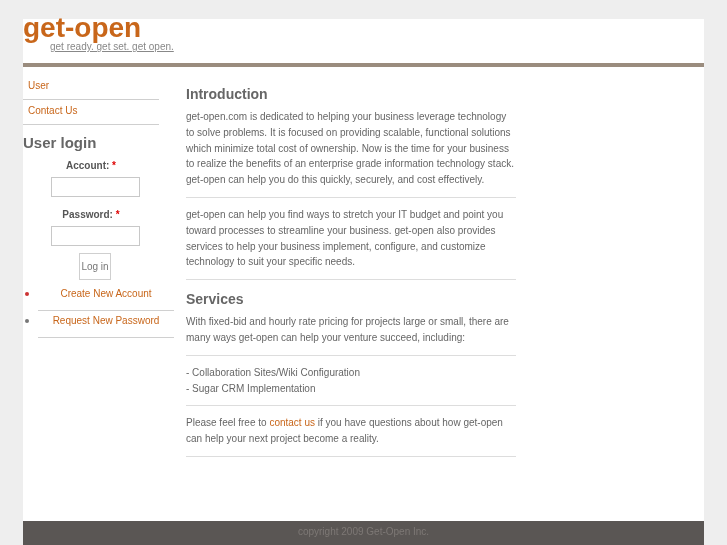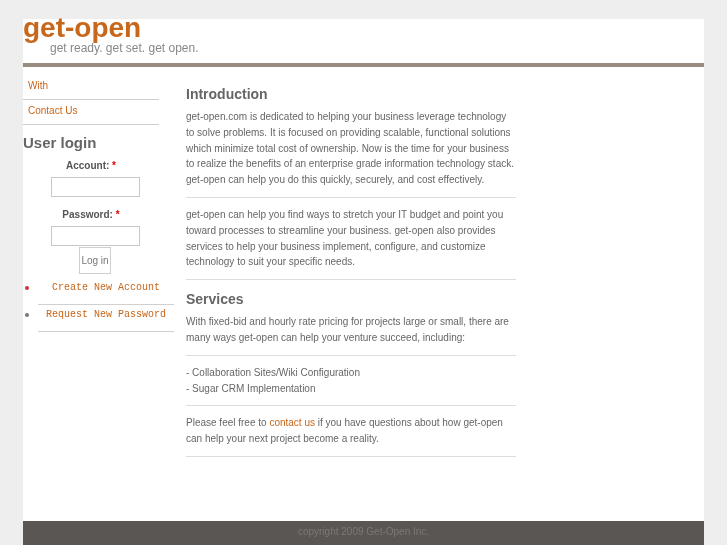--- a/index.html
+++ b/index.html
@@ -21,21 +21,21 @@
     .header { position: relative; height: 48px; }
     .site-name {
       position: absolute; left: 0; top: -7px;
       font-size: 28px; font-weight: bold; color: #c8661a;
       letter-spacing: 0px;
       text-decoration: none;
       text-align: right;
     }
     .slogan {
       position: absolute; left: 27px; top: 22px;
-      font-size: 12px; color: #888;
+      font-size: 10px; color: #888; text-decoration: underline;
     }
     .header-rule {
       position: absolute; left: 0; top: 44px; width: 681px; height: 4px;
       background: #9a8c7e;
     }
     .sidebar {
       position: absolute; left: 0; top: 56px; width: 160px;
     }
     .nav-item {
       display: block; height: 25px; line-height: 22px;
@@ -51,26 +51,26 @@
       text-align: center; width: 136px; font-size: 10px; font-weight: bold;
       color: #555; margin-top: 9px;
     }
     .req { color: #d00; }
     .form-input {
       display: block; width: 89px; height: 20px;
       margin-left: 28px; margin-top: 6px;
       border: 1px solid #c8c8c8; background: #fff;
     }
     .login-btn {
-      display: block; margin-left: 56px; margin-top: 1px;
+      display: block; margin-left: 56px; margin-top: 7px;
       width: 32px; height: 27px; font-size: 10px; color: #777;
       border: 1px solid #cfcfcf; background: #fff;
       font-family: "Liberation Sans", sans-serif;
     }
-    .links { position: relative; margin-top: 4px; font-family: Liberation Mono, monospace; }
+    .links { position: relative; margin-top: 4px; }
     .link-item {
       position: relative; height: 27px; width: 136px;
       margin-left: 15px; border-bottom: 1px solid #d0d0d0;
       text-align: center; font-size: 10px; line-height: 20px;
     }
     .link-item a { color: #c8661a; text-decoration: none; }
     .bullet {
       position: absolute; left: -13px; top: 8px; width: 4px; height: 4px;
       border-radius: 50%;
     }
@@ -95,21 +95,21 @@
 <body>
 
 <div class="page">
   <div class="header">
     <a class="site-name">get-open</a>
     <div class="slogan">get ready. get set. get open.</div>
     <div class="header-rule"></div>
   </div>
 
   <div class="sidebar">
-    <a class="nav-item">With</a>
+    <a class="nav-item">User</a>
     <a class="nav-item">Contact Us</a>
 
     <div class="login-title">User login</div>
 
     <div class="form-label">
       <span>Account:</span>
       <span class="req">*</span>
     </div>
     <input class="form-input" type="text" value="" style="">
 

